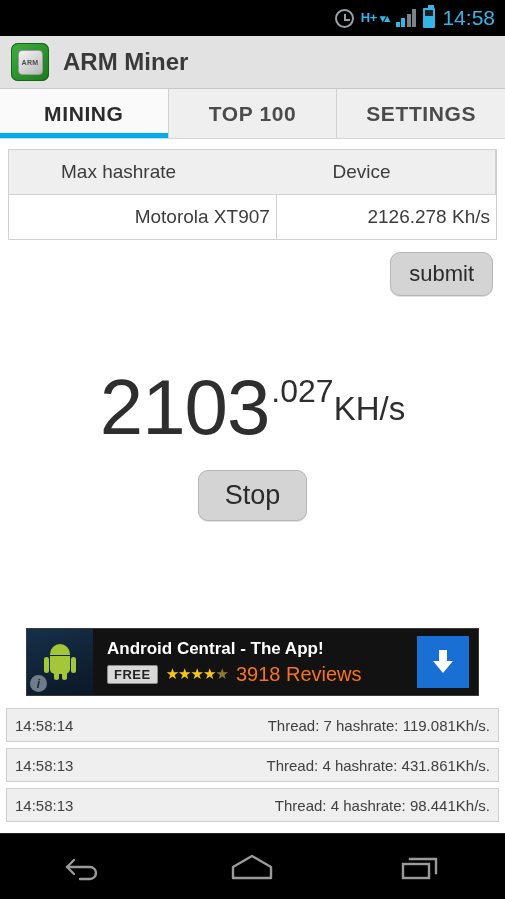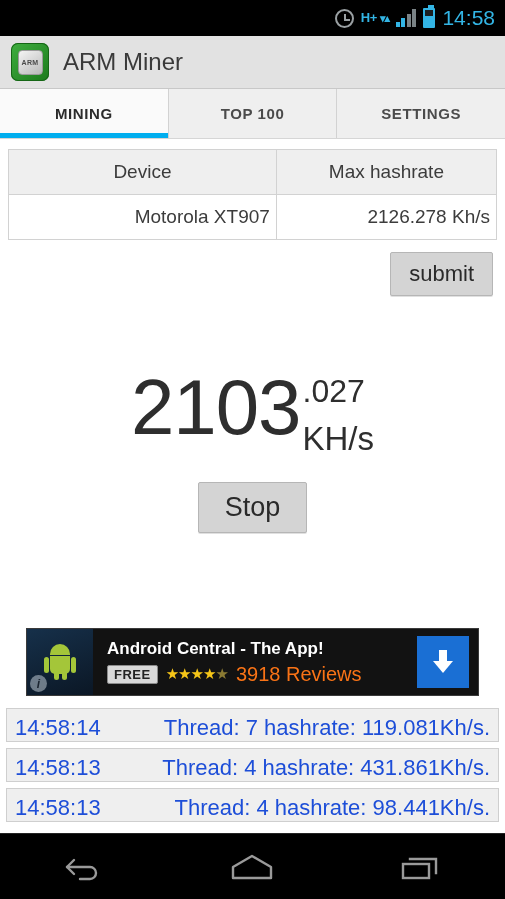--- a/index.html
+++ b/index.html
@@ -45,27 +45,27 @@
     position: relative; display:flex; align-items:center; justify-content:center;
     box-shadow: inset 0 0 0 1px #156615;
   }
   .app-icon .die {
     width: 25px; height: 25px; border-radius: 4px;
     background: linear-gradient(145deg,#f4f4f4,#b9b9b9);
     display:flex; align-items:center; justify-content:center;
     font-size: 7px; color:#4a4a4a; font-weight: bold; letter-spacing: .3px;
     border: 1px solid #9b9b9b;
   }
-  .app-title { font-size: 24px; color: #3a3a3a; font-weight: normal; }
+  .app-title { font-size: 24px; color: #3a3a3a; font-weight: bold; }
 
   
   .tabs { display: flex; height: 49px; background: #f0f0f0; }
   .tab {
     flex: 1; display:flex; align-items:center; justify-content:center;
-    font-size: 15px; font-weight: bold; letter-spacing: .6px;
+    font-size: 21px; font-weight: bold; letter-spacing: .6px;
     color: #4b4b4b; background: #efefef;
     border-right: 1px solid #d2d2d2;
     position: relative;
   }
   .tab:last-child { border-right: none; }
   .tab.active { background: #fafafa; color: #2b2b2b; }
   .tab.active::after {
     content:""; position:absolute; left:0; right:0; bottom:0; height:5px; background: #00aeef;
   }
   .tabs-underline { height: 1px; background: #d6d6d6; }
@@ -78,30 +78,30 @@
     padding: 11px 6px; font-size: 19px; color: #3c3c3c; text-align: center;
   }
   .tcell.c1 { width: 55%; border-right: 1px solid #d2d2d2; }
   .tcell.c2 { width: 45%; }
   .trow.head .tcell { background: #efefef; }
   .trow.body .tcell { background: #ffffff; text-align: right; }
 
   
   .submit-row { display:flex; justify-content:flex-end; padding: 12px 12px 0 0; }
   .btn {
-    background: #d4d4d4; border: 1px solid #b6b6b6; border-radius: 2px;
+    background: #d4d4d4; border: 1px solid #b6b6b6; border-radius: 10px;
     color: #2a2a2a; font-size: 22px; padding: 8px 18px;
     box-shadow: 0 1px 0 rgba(0,0,0,.12);
   }
 
   
   .hash-area { margin-top: 74px; text-align: center; }
   .hash-line { display: inline-flex; align-items: flex-start; color: #2e2e2e; }
   .hash-int { font-size: 78px; line-height: 74px; letter-spacing: -1px; }
-  .hash-right { display:flex; flex-direction: column; align-items: flex-start; margin-left: 2px; margin-top: 6px; }
+  .hash-right { display:flex; align-items: flex-start; margin-left: 2px; margin-top: 6px; }
   .hash-dec { font-size: 32px; line-height: 30px; }
   .hash-unit { font-size: 33px; line-height: 34px; margin-top: 16px; }
 
   .stop-row { margin-top: 26px; text-align: center; }
   .btn-stop { font-size: 27px; padding: 9px 26px; }
 
   
   .ad {
     position: absolute; left: 26px; top: 628px; width: 453px; height: 68px;
     background: #121212; border: 1px solid #3a3a3a; display: flex; align-items: center;
@@ -142,22 +142,22 @@
   .ad-dl .arrow .stem { position:absolute; left:6px; top:0; width:8px; height:13px; background:#fff; }
   .ad-dl .arrow .tip {
     position:absolute; left:0; top:11px; width:0; height:0;
     border-left: 10px solid transparent; border-right: 10px solid transparent; border-top: 12px solid #fff;
   }
 
   
   .logs { position: absolute; left: 6px; right: 6px; top: 708px; }
   .log-row {
     background: #efefef; border: 1px solid #cfcfcf;
-    height: 34px; margin-bottom: 6px; display:flex; align-items:flex-end;
-    padding: 0 8px; font-size: 22px; color: #1d4ed8;
+    height: 34px; margin-bottom: 6px; display:flex; align-items:center;
+    padding: 0 8px; font-size: 15px; color: #404040;
   }
   .log-time { flex: 0 0 auto; }
   .log-msg { flex: 1; text-align: right; }
 
   
   .navbar {
     position: absolute; left:0; bottom:0; width: 505px; height: 66px;
     background: #000; border-top: 1px solid #242424;
     display:flex; align-items:center; justify-content:space-around;
   }
@@ -202,22 +202,22 @@
       <span>TOP 100</span>
     </div>
     <div class="tab">
       <span>SETTINGS</span>
     </div>
   </div>
   <div class="tabs-underline"></div>
 
   <div class="table-wrap">
     <div class="trow head">
+      <div class="tcell c2">Max hashrate</div>
       <div class="tcell c1">Device</div>
-      <div class="tcell c2">Max hashrate</div>
     </div>
     <div class="trow body">
       <div class="tcell c1">Motorola XT907</div>
       <div class="tcell c2">2126.278 Kh/s</div>
     </div>
   </div>
 
   <div class="submit-row">
     <button class="btn">submit</button>
   </div>

